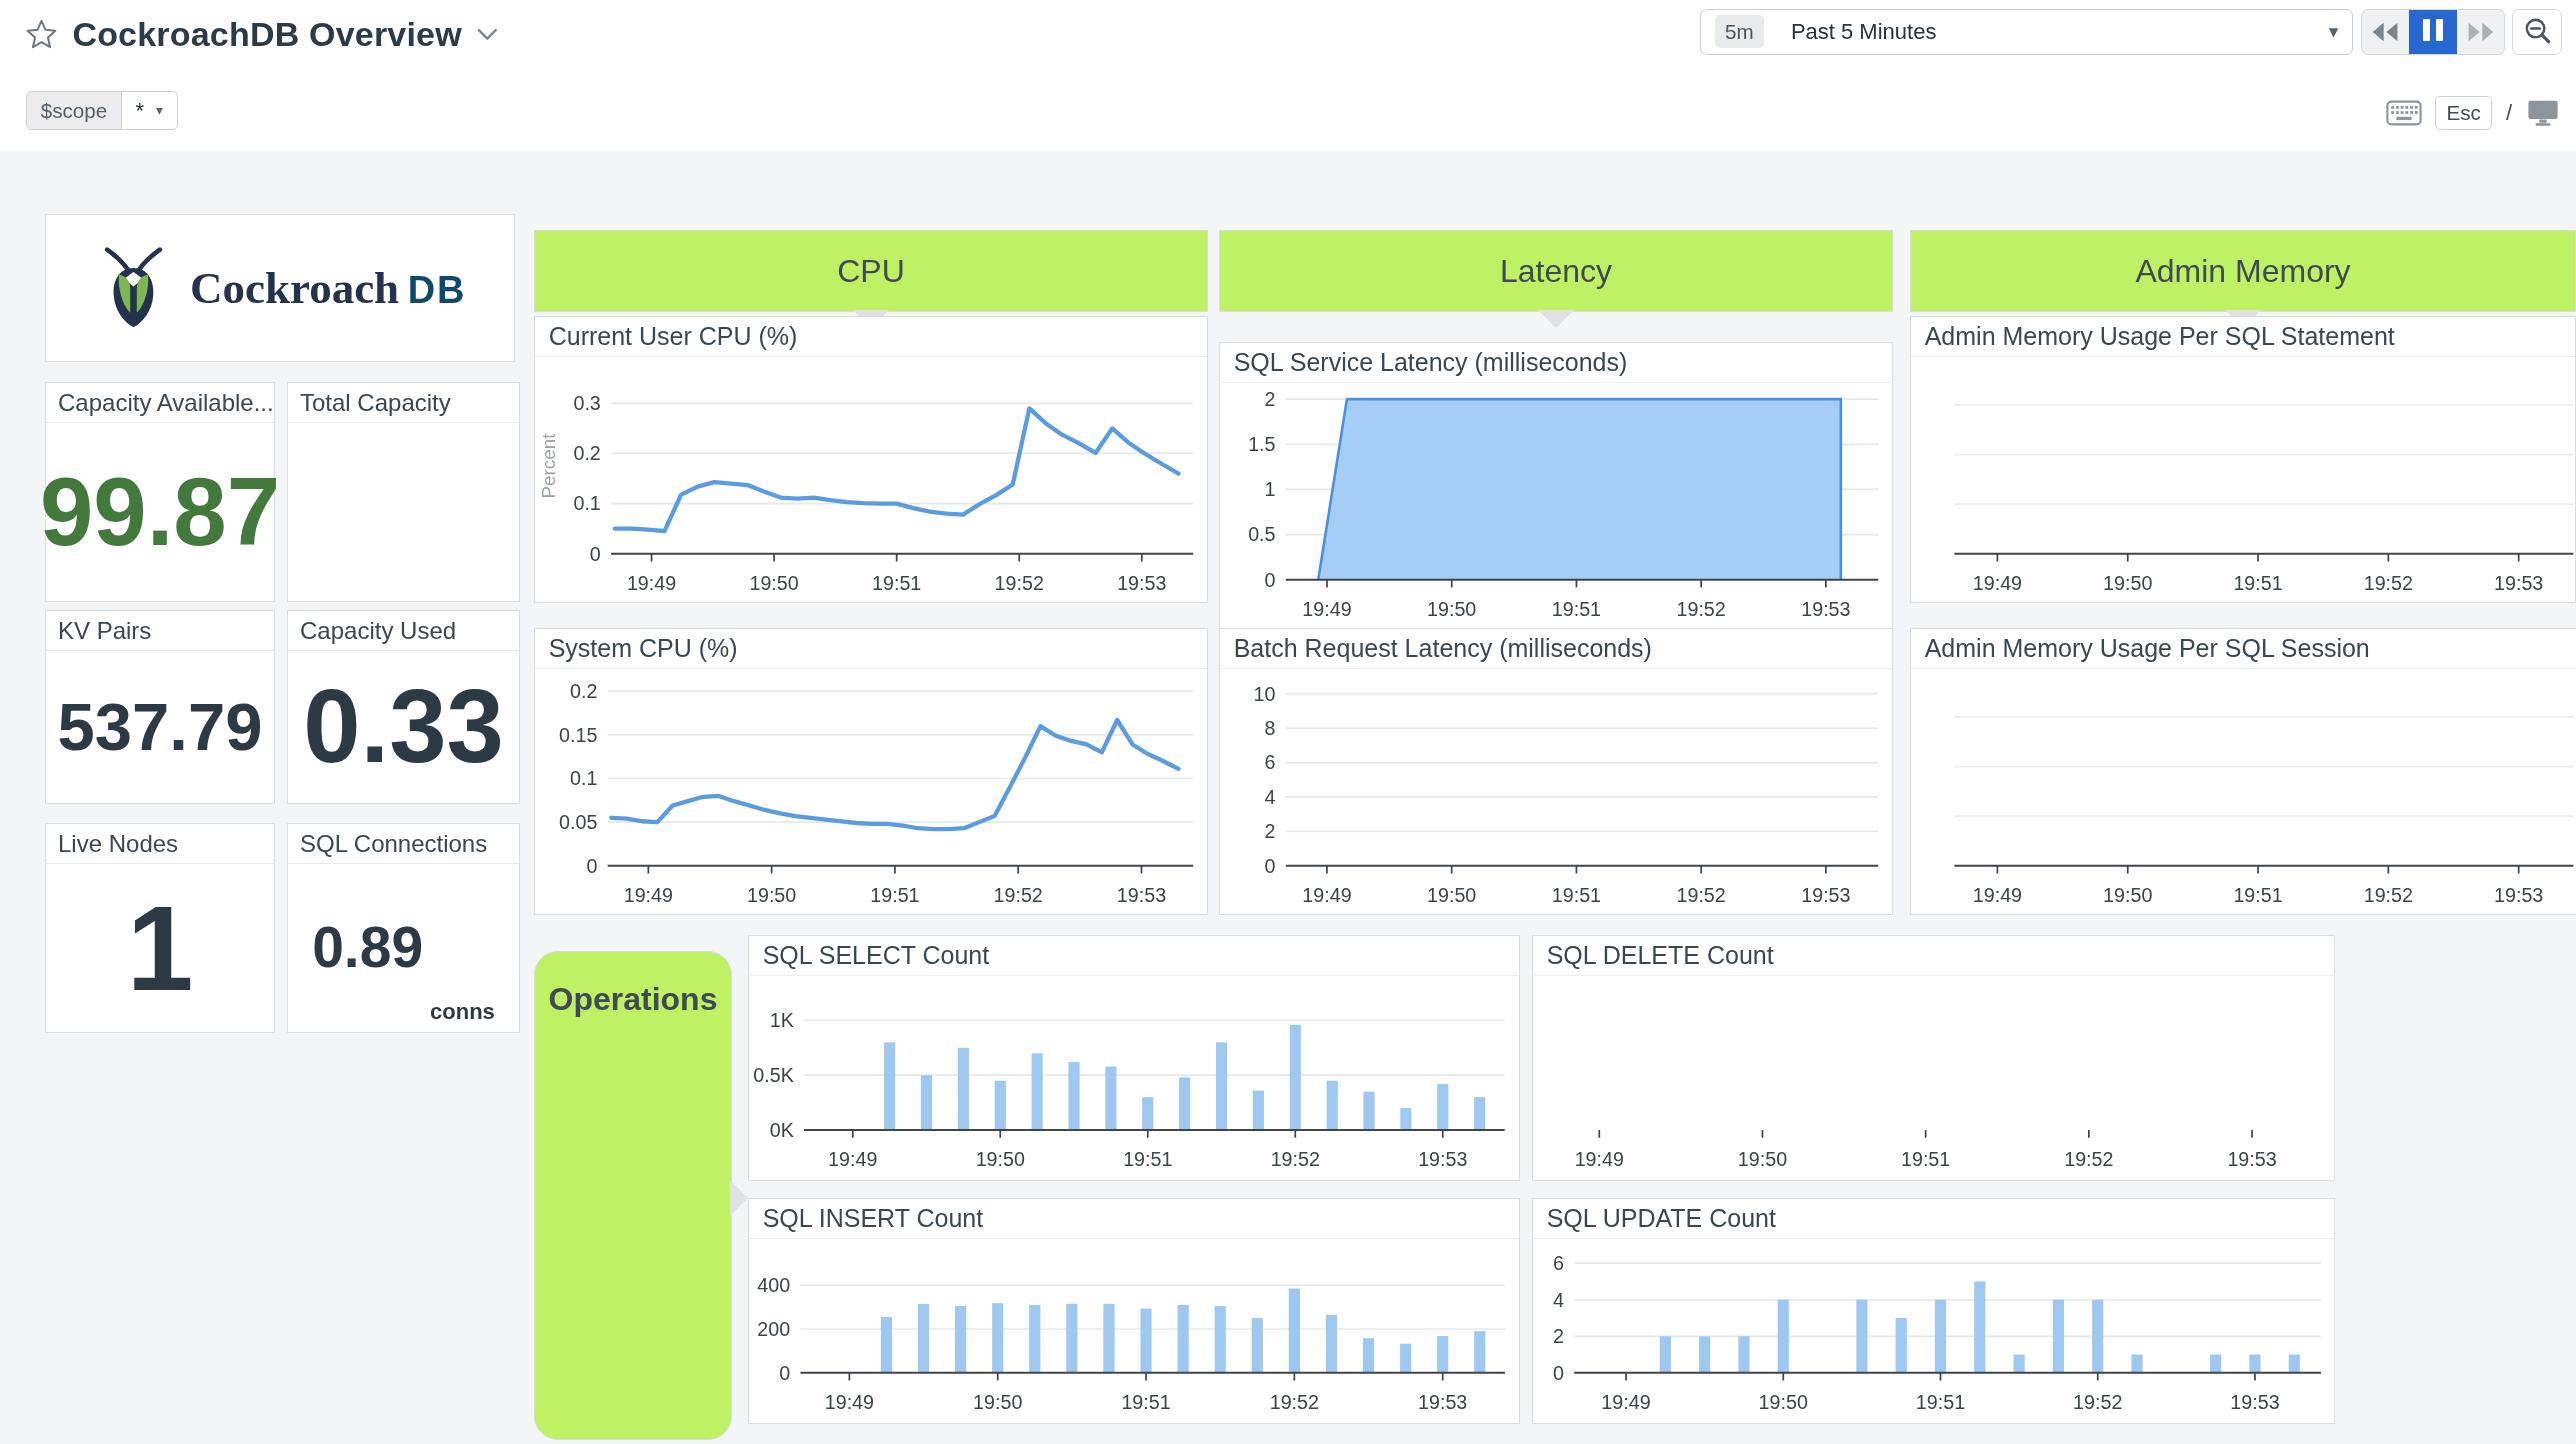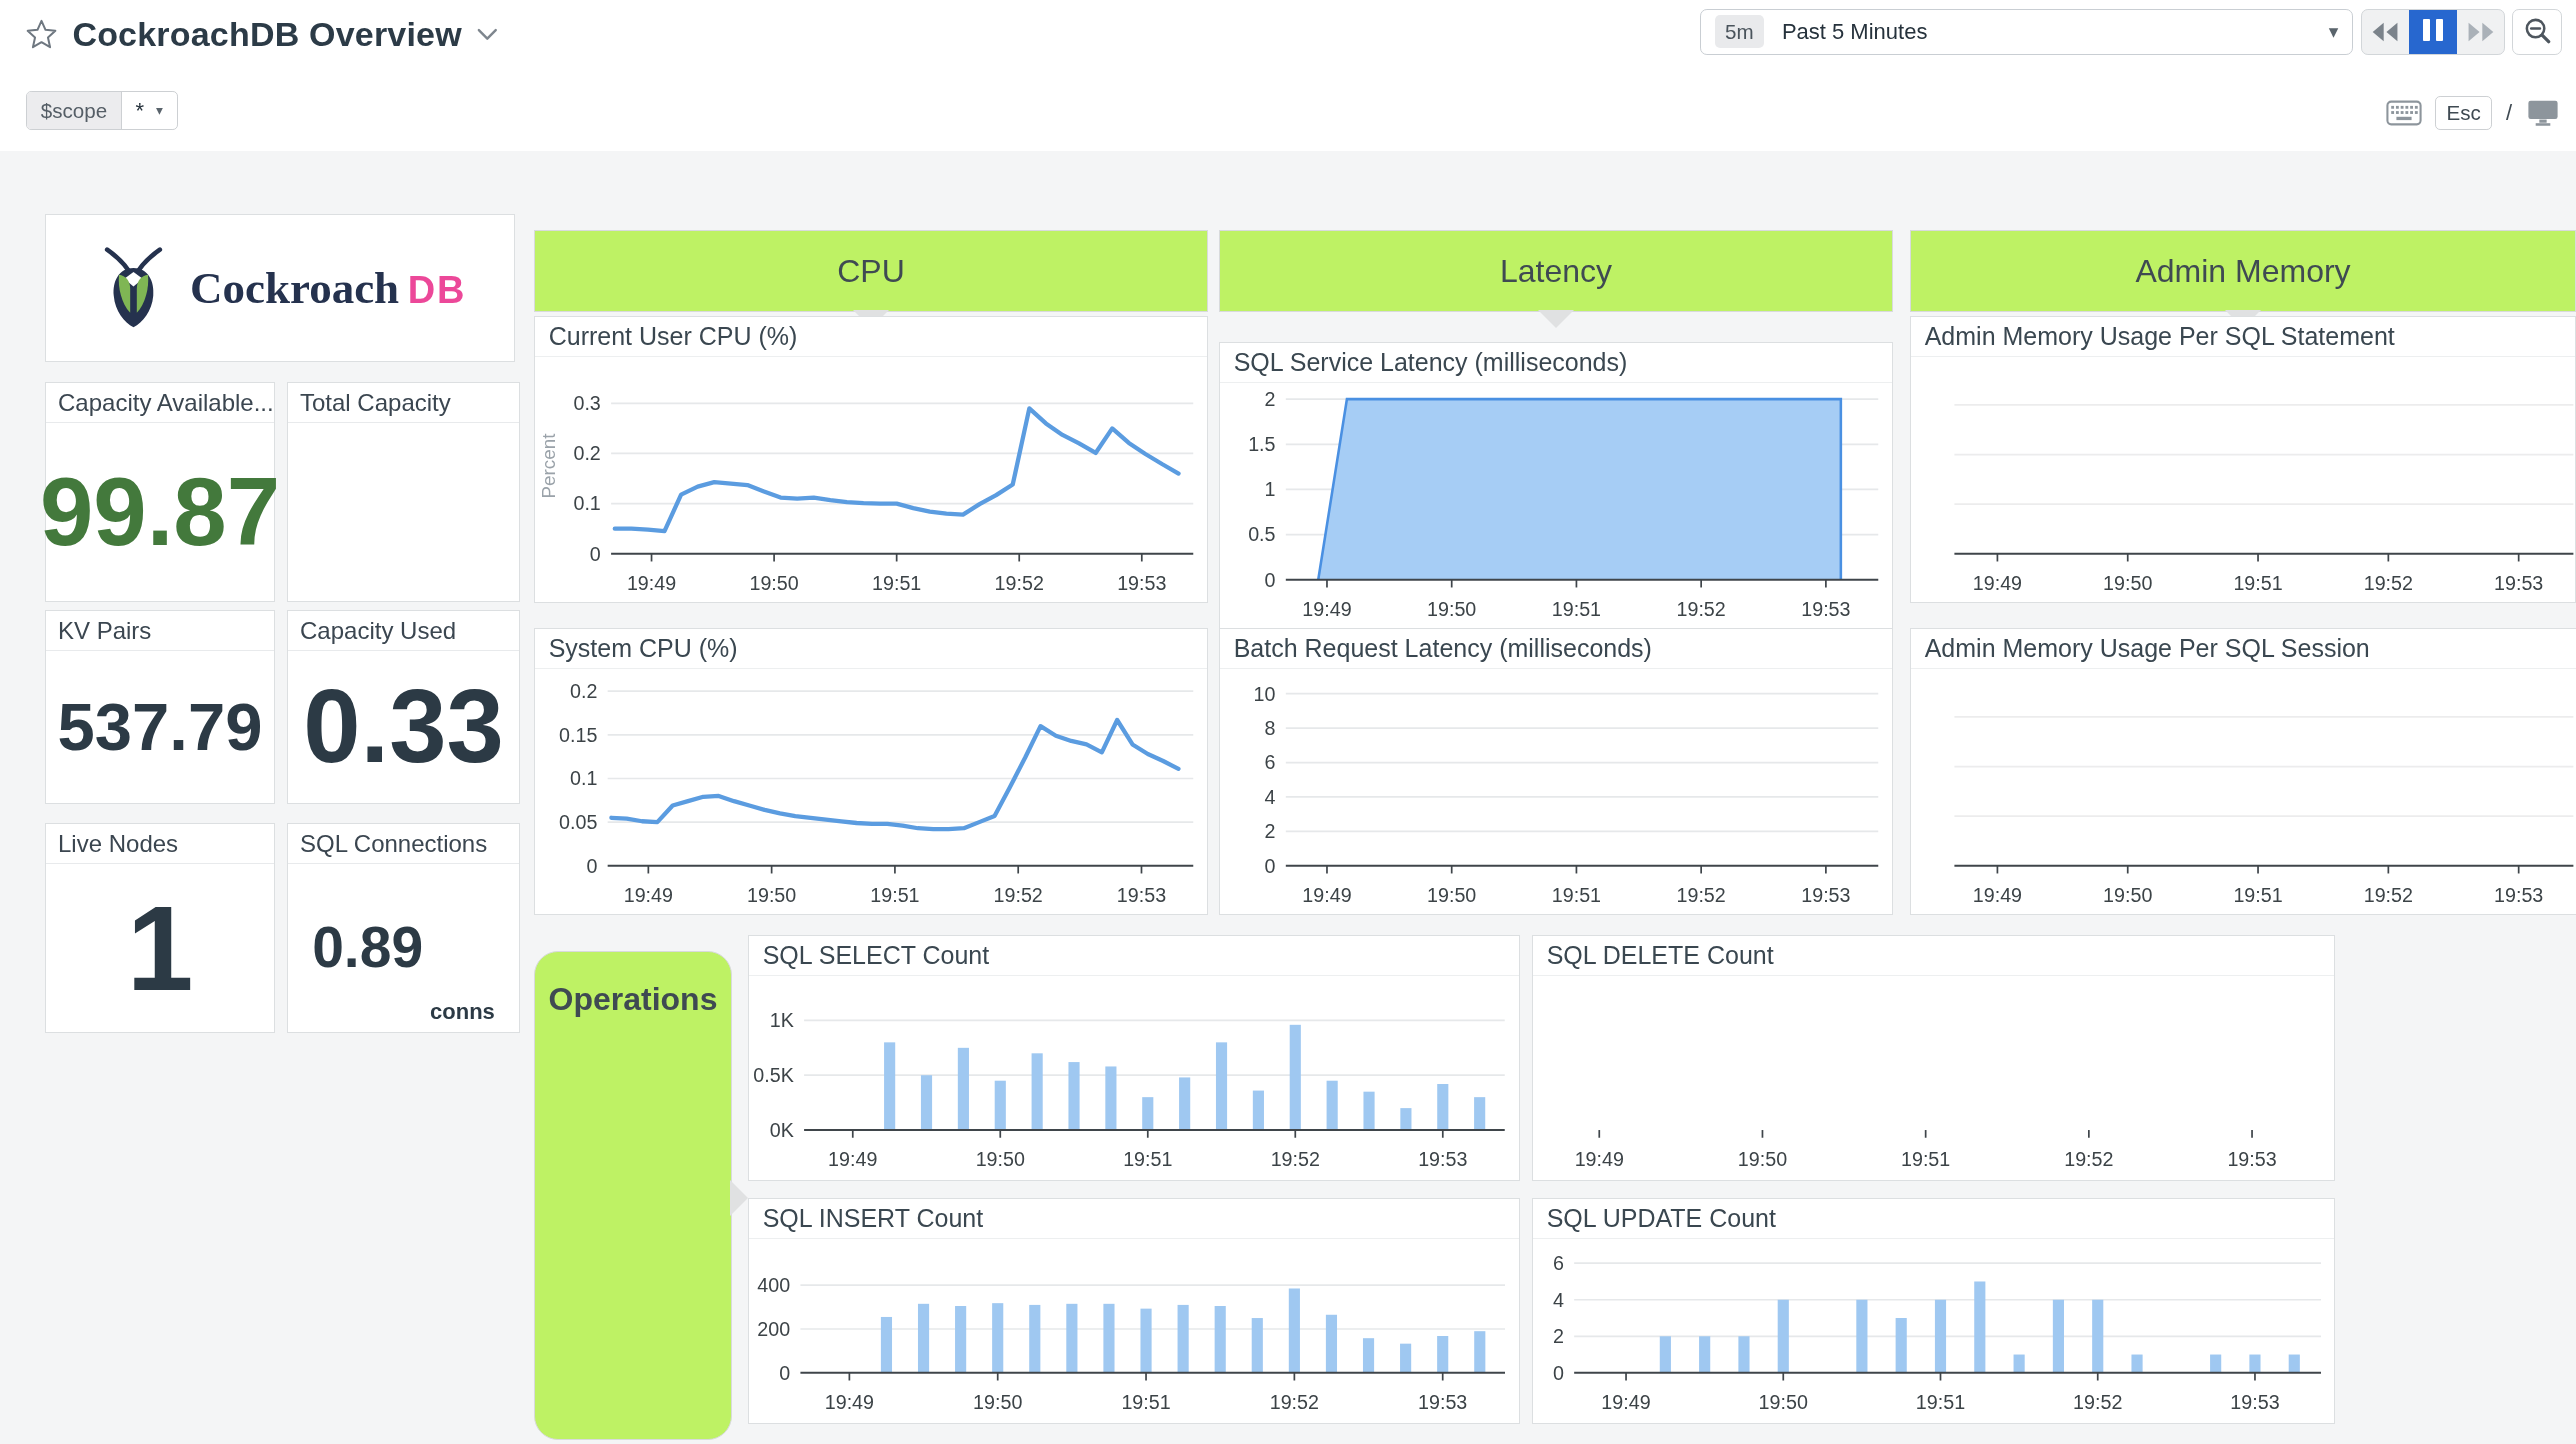--- a/index.html
+++ b/index.html
@@ -12,21 +12,21 @@
   .content-bg{position:absolute;left:0;top:151px;width:2576px;height:1293px;background:#f4f5f6;}
 
   
   .titlebar{position:absolute;left:26px;top:6.9px;height:55px;display:flex;align-items:center;gap:15.4px;}
   .page-title{font-size:34px;font-weight:600;color:#2c3b47;letter-spacing:0.2px;}
   .icon-btn{display:flex;align-items:center;justify-content:center;cursor:pointer;}
 
   .time-select{
     position:absolute;left:1700px;top:8.6px;width:653px;height:46px;box-sizing:border-box;
     background:#fff;border:1.7px solid #c9ced3;border-radius:6.9px;
-    display:flex;align-items:center;padding:0 13.7px;gap:18px;
+    display:flex;align-items:center;padding:0 13.7px;gap:27px;
   }
   .time-chip{background:#e9eaec;border-radius:5.1px;padding:4.3px 10.3px;font-size:20.6px;color:#4a545c;}
   .time-label{font-size:22px;color:#26323c;flex:1;}
   .caret{font-size:19px;color:#5a646c;line-height:1;}
 
   .playback{
     position:absolute;left:2361px;top:8.6px;width:144px;height:46px;box-sizing:border-box;
     border:1.7px solid #d2d6d9;border-radius:6.9px;background:#f0f1f2;
     display:flex;overflow:hidden;
   }
@@ -58,21 +58,21 @@
   .stat-value-wrap{position:absolute;top:39px;left:0;right:0;bottom:0;display:flex;align-items:center;justify-content:center;}
   .stat-value{font-weight:bold;color:#2c3a45;line-height:1;}
   .stat-unit{font-weight:bold;color:#2c3a45;margin-left:6.9px;align-self:flex-end;}
   .v-xl{font-size:103px;} .v-xxl{font-size:120px;} .v-lg{font-size:67px;} .v-md{font-size:57px;} .v-sm{font-size:26px;}
   .u-tiny{font-size:13.7px;margin-bottom:5.1px;} .u-sm{font-size:22px;margin-bottom:6.9px;}
   .stat-green{color:#43793c;}
 
   
   .logo-card{display:flex;align-items:center;justify-content:center;gap:17px;}
   .wordmark{font-family:"Liberation Serif","DejaVu Serif",serif;font-weight:bold;font-size:45px;color:#25324e;}
-  .wordmark-db{font-family:"Liberation Sans",sans-serif;font-weight:bold;font-size:38px;color:#ec4899;margin-left:8.6px;letter-spacing:1.7px;}
+  .wordmark-db{font-family:"Liberation Sans",sans-serif;font-weight:bold;font-size:38px;color:#0c4a6e;margin-left:8.6px;letter-spacing:1.7px;}
 
   
   .group-header{
     position:absolute;background:#bef264;border:1.7px solid #d8dadc;box-sizing:border-box;
     display:flex;align-items:center;justify-content:center;
     font-size:32px;color:#3f4a52;margin-top:16px;
   }
   .group-header .notch-down{
     position:absolute;left:50%;bottom:-17px;margin-left:-18px;width:0;height:0;
     border-left:18px solid transparent;border-right:18px solid transparent;border-top:18px solid #e0e1e2;

